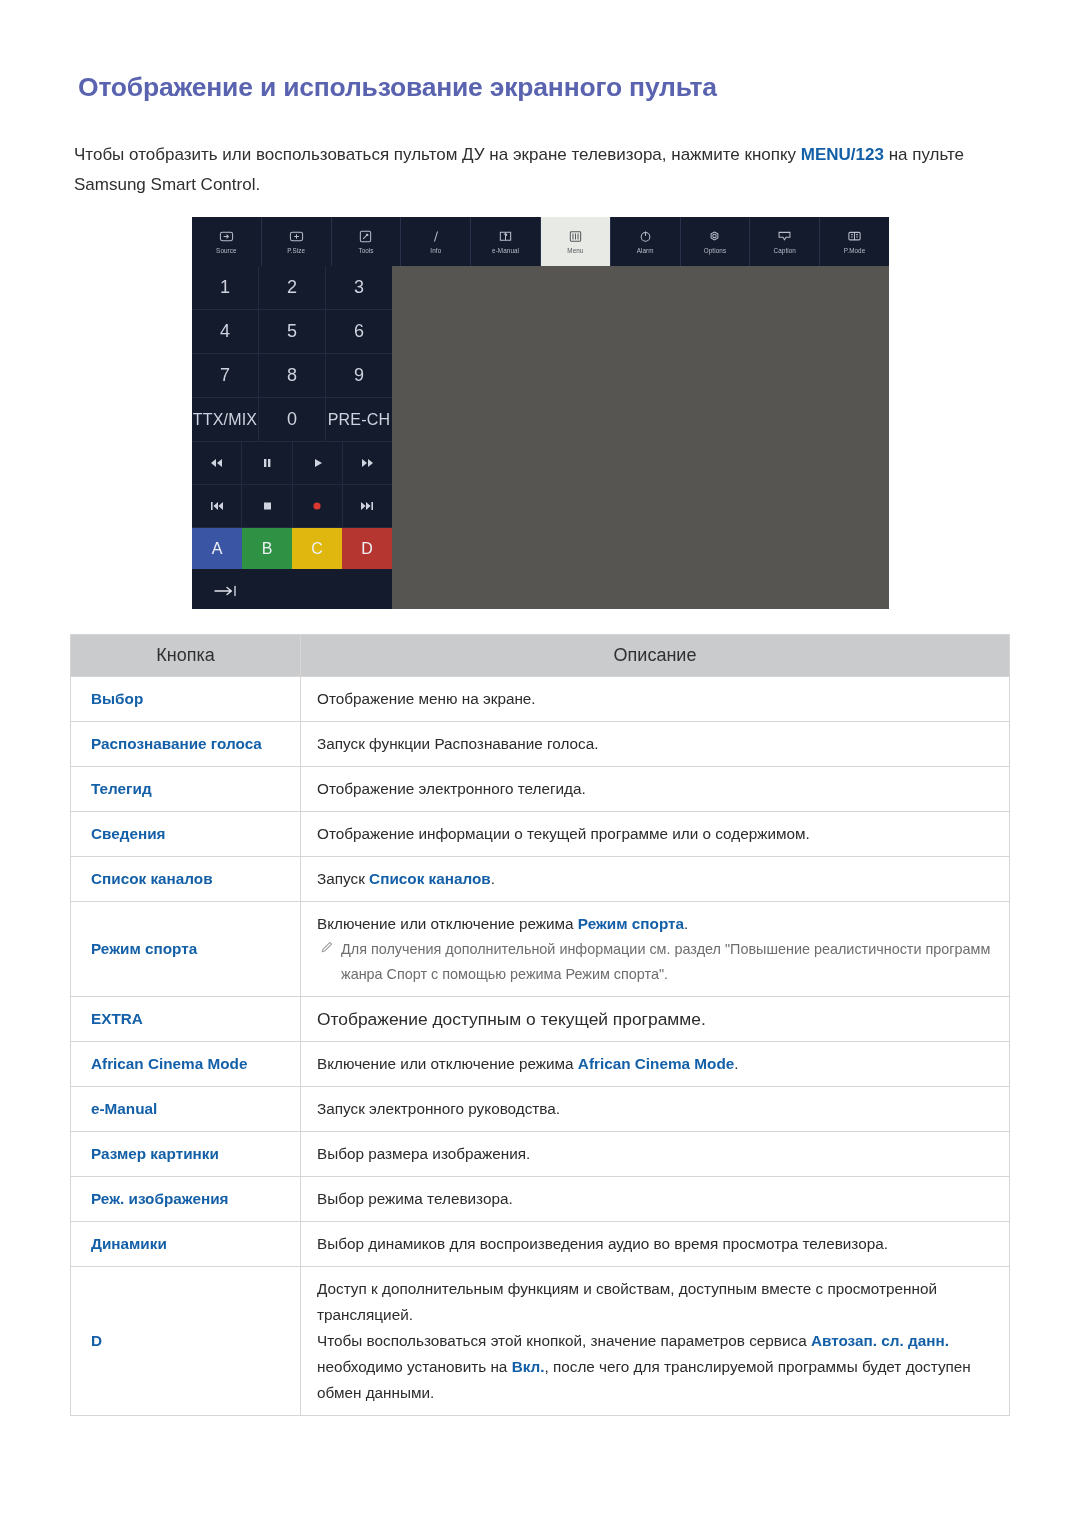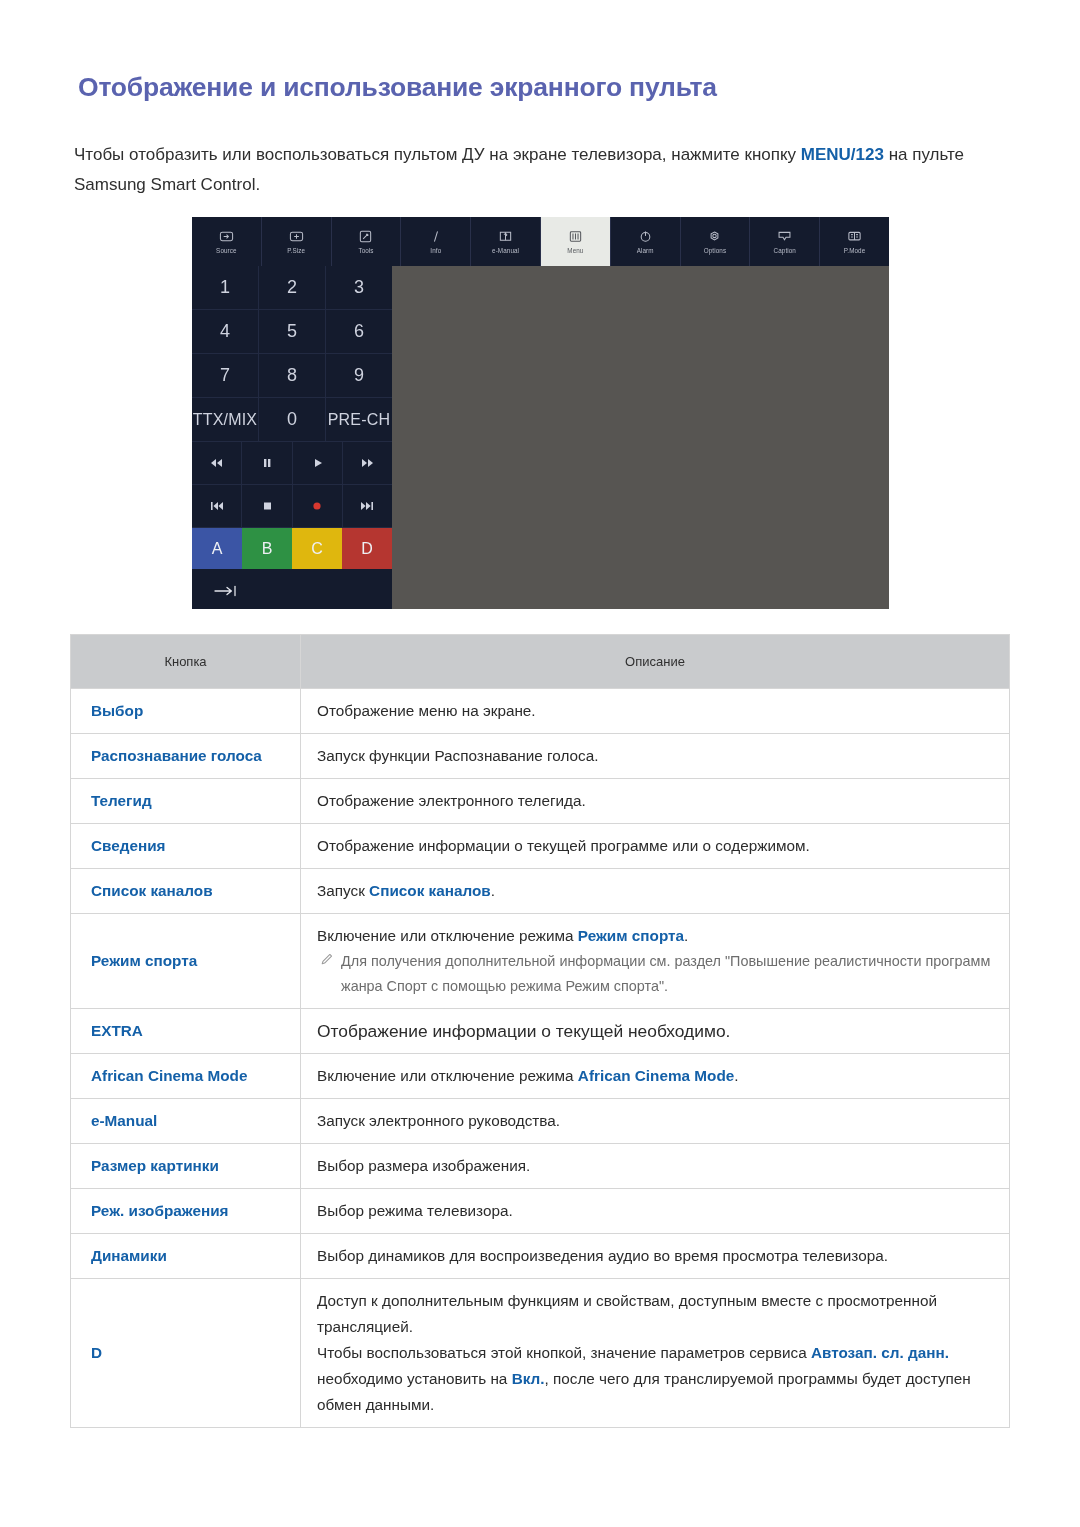--- a/index.html
+++ b/index.html
@@ -138,24 +138,24 @@
     width: 940px;
     border-collapse: collapse;
     table-layout: fixed;
   }
   .tbl th, .tbl td {
     border: 1px solid #d6d6d6;
     vertical-align: middle;
   }
   .tbl th {
     background: #c9cbcd;
-    font-size: 13px;
+    font-size: 18px;
     font-weight: normal;
     color: #303030;
-    height: 54px;
+    height: 42px;
     text-align: center;
   }
   .col-btn { width: 230px; }
   .cell-btn {
     padding: 8px 0 8px 20px;
     color: #1460A8;
     font-weight: bold;
     font-size: 15.3px;
   }
   .cell-desc {
@@ -408,21 +408,21 @@
         <tr>
           <td class="cell-btn">Режим спорта</td>
           <td class="cell-desc"><span>Включение или отключение режима </span><span class="lnk">Режим спорта</span><span>.</span><span class="note"><span class="pen">
                 <svg viewBox="0 0 16 16" style="width:15px;height:15px;display:block;">
                   <path d="M11.6 2.6l1.8 1.8-7.4 7.4-2.6.8.8-2.6z" fill="none" stroke="#9a9a9a" stroke-width="1.1" stroke-linejoin="round"></path>
                 </svg>
               </span><span>Для получения дополнительной информации см. раздел "Повышение реалистичности программ жанра Спорт с помощью режима Режим спорта".</span></span></td>
         </tr>
         <tr>
           <td class="cell-btn">EXTRA</td>
-          <td class="cell-desc big"><span>Отображение информации о текущей необходимо.</span></td>
+          <td class="cell-desc big"><span>Отображение доступным о текущей программе.</span></td>
         </tr>
         <tr>
           <td class="cell-btn">African Cinema Mode</td>
           <td class="cell-desc"><span>Включение или отключение режима </span><span class="lnk">African Cinema Mode</span><span>.</span></td>
         </tr>
         <tr>
           <td class="cell-btn">e-Manual</td>
           <td class="cell-desc"><span>Запуск электронного руководства.</span></td>
         </tr>
         <tr>

